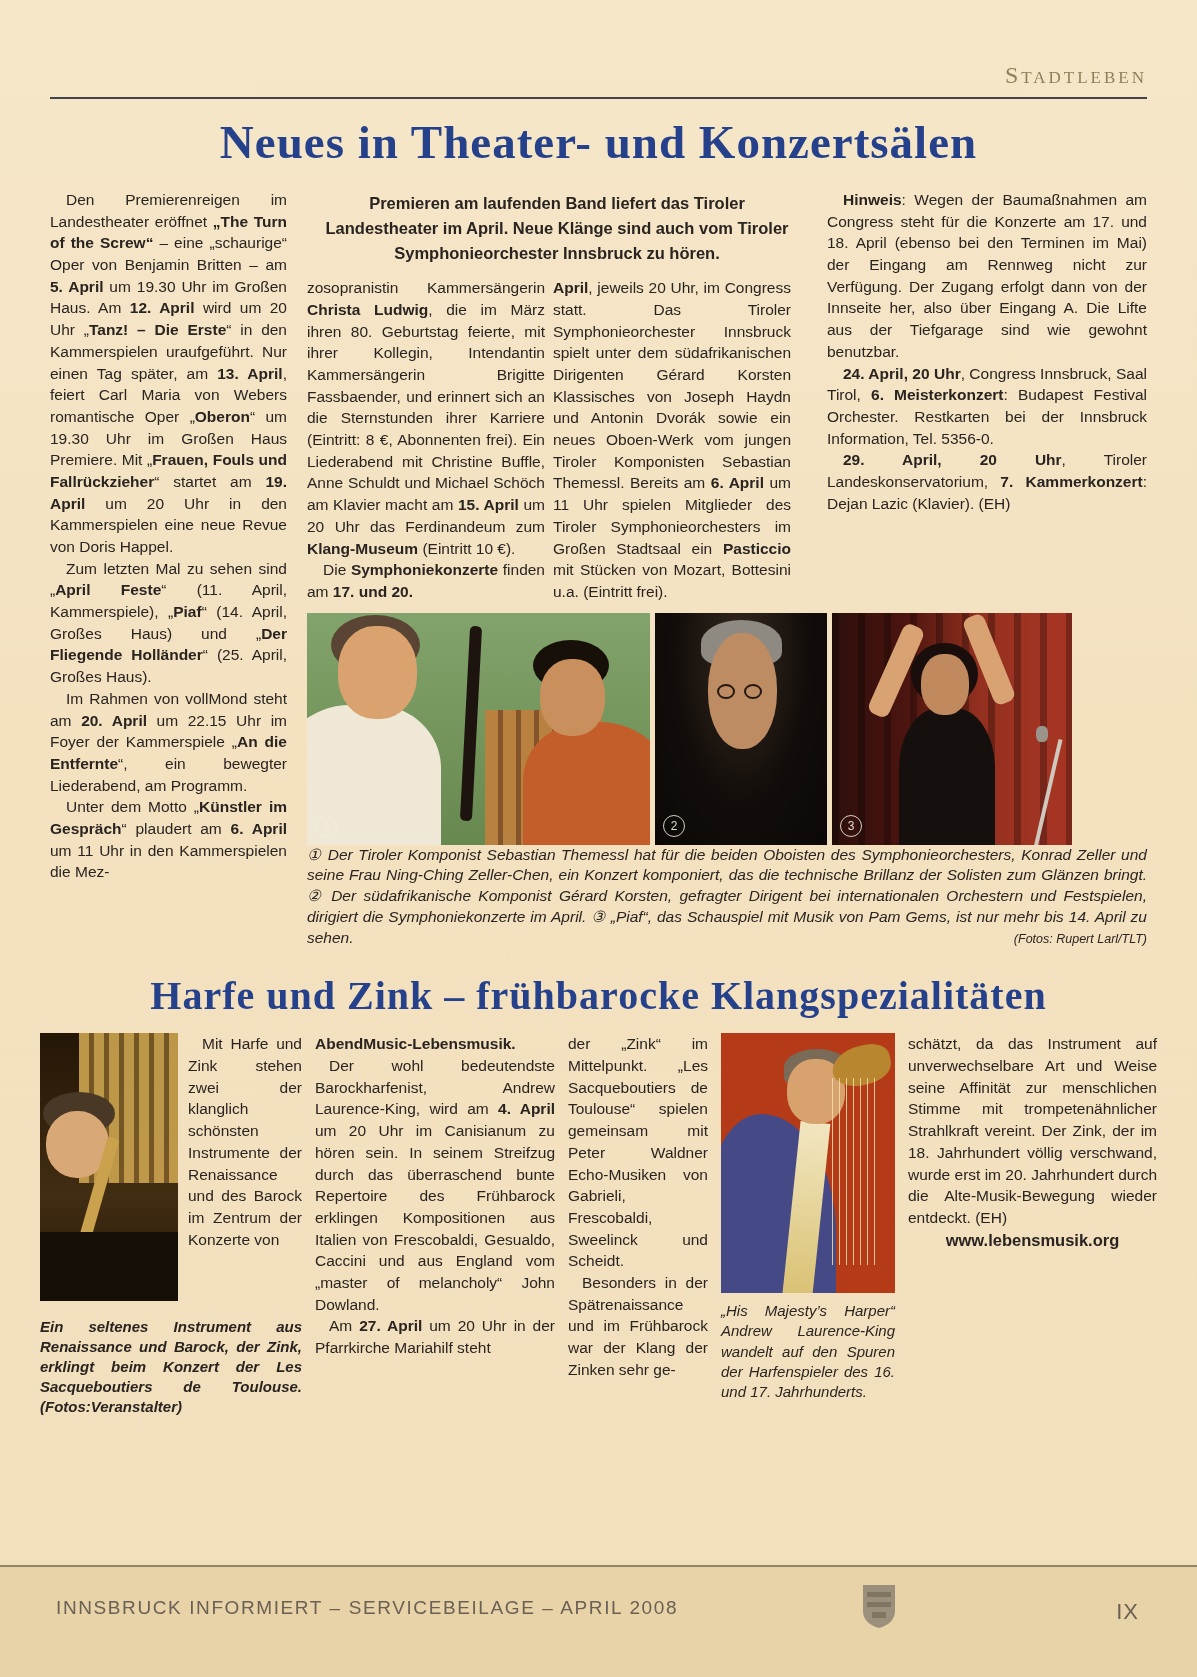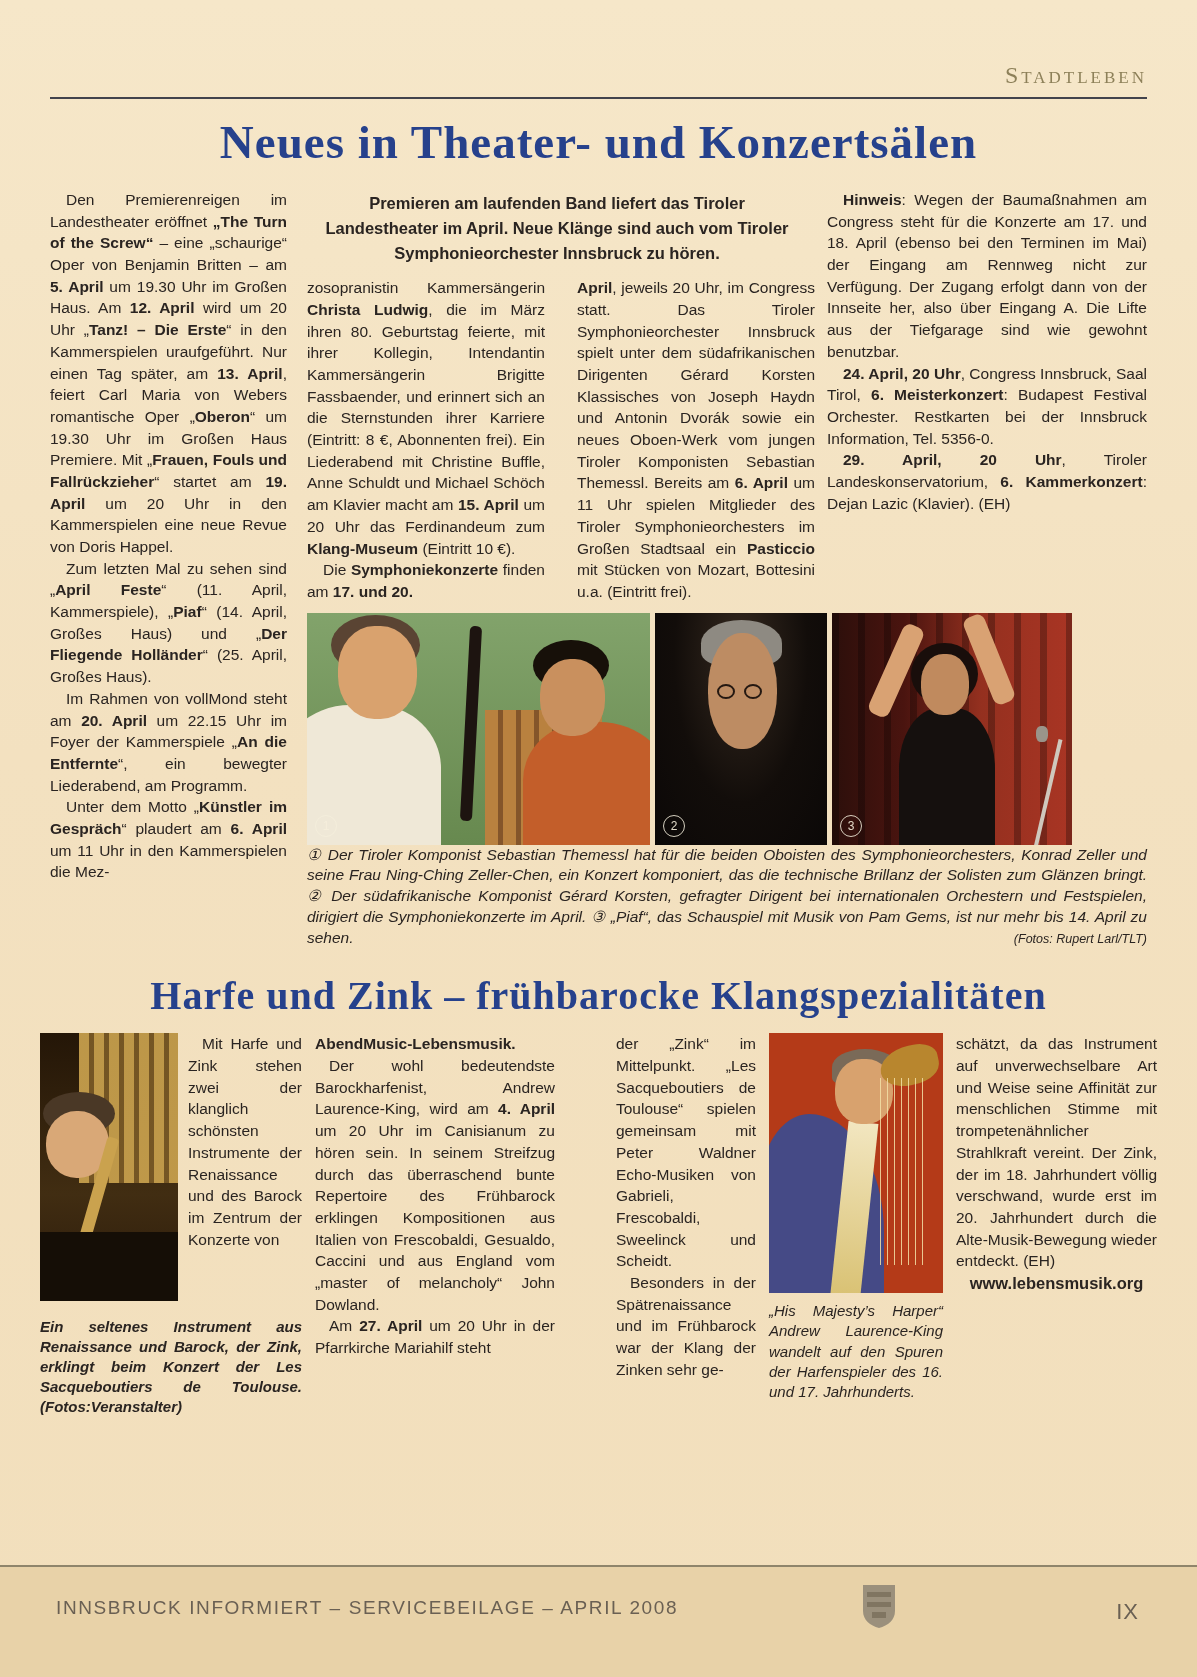--- a/index.html
+++ b/index.html
@@ -28,21 +28,21 @@
   
   .a1-body{display:flex;gap:20px;font-size:15.5px;line-height:1.4;text-align:justify;}
   .rail-left{width:237px;flex:none;}
   .right-region{flex:1;min-width:0;}
   .mid-and-col4{display:flex;gap:20px;}
   .mid{width:500px;flex:none;}
   .intro{
     font-weight:bold;text-align:center;font-size:16.5px;line-height:1.5;
     margin:2px 10px 12px 10px;text-indent:0;
   }
-  .two-cols{display:flex;gap:32px;}
+  .two-cols{display:flex;gap:8px;}
   .colN{width:238px;flex:none;}
   .col4{flex:1;min-width:0;}
   .col p{margin:0;text-indent:16px;}
   .col p.cont{text-indent:0;}
   
   .photo-row{display:flex;gap:5px;margin-top:10px;height:232px;}
   .photo{position:relative;overflow:hidden;flex:none;}
   .pnum{
     position:absolute;left:8px;bottom:8px;width:20px;height:20px;border-radius:50%;
     border:1px solid rgba(245,238,220,.85);color:rgba(245,238,220,.9);
@@ -86,21 +86,21 @@
   .ph4{float:left;width:138px;height:268px;margin:0 10px 6px 0;position:relative;overflow:hidden;
     background:linear-gradient(180deg,#241607,#412d12 60%,#2a1a0a);}
   .ph4 .pipes{position:absolute;right:0;top:0;width:72%;height:56%;
     background:repeating-linear-gradient(90deg,#caa24e 0 10px,#7a5a26 10px 15px);opacity:.92;}
   .ph4 .hair{position:absolute;left:2%;top:22%;width:52%;height:16%;background:#4a3826;border-radius:50%;}
   .ph4 .face{position:absolute;left:4%;top:29%;width:46%;height:25%;background:#d9a877;border-radius:48%;}
   .ph4 .horn{position:absolute;left:34%;top:38%;width:9%;height:56%;background:#caa24e;transform:rotate(16deg);border-radius:4px;}
   .ph4 .dark{position:absolute;left:0;bottom:0;width:100%;height:26%;background:#150e06;}
   .a2-caption{clear:both;font-style:italic;font-size:15px;line-height:1.32;padding-top:10px;text-align:justify;font-weight:bold;}
   .a2-colB{width:240px;flex:none;}
-  .a2-colC{width:140px;flex:none;margin-left:48px;}
+  .a2-colC{width:140px;flex:none;}
   .a2-col p{margin:0;text-indent:14px;}
   .a2-col p.cont{text-indent:0;}
   .a2-photoR{width:174px;flex:none;}
   .ph5{position:relative;overflow:hidden;width:174px;height:260px;
     background:linear-gradient(160deg,#c8481f 0%,#b13а18 50%,#9e3014 100%);background-color:#b43a18;}
   .ph5 .hair{position:absolute;left:36%;top:6%;width:38%;height:14%;background:#7a6a58;border-radius:50% 50% 20% 20%;}
   .ph5 .head{position:absolute;left:38%;top:10%;width:33%;height:25%;background:#d8a26e;border-radius:46%;}
   .ph5 .shirt{position:absolute;left:-6%;top:31%;width:72%;height:76%;background:#454a86;border-radius:40% 60% 0 0;}
   .ph5 .sash{position:absolute;left:40%;top:34%;width:17%;height:70%;background:linear-gradient(180deg,#f2e6c0,#d8c070);transform:rotate(6deg);}
   .ph5 .neck{position:absolute;right:2%;top:5%;width:34%;height:15%;background:#b8862e;border-radius:60% 40% 50% 50%;transform:rotate(-12deg);}
@@ -151,21 +151,21 @@
                 <p>Die <b>Symphoniekonzerte</b> finden am <b>17. und 20.</b></p>
               </div>
               <div class="colN col">
                 <p class="cont"><b>April</b>, jeweils 20 Uhr, im Congress statt. Das Tiroler Symphonieorchester Innsbruck spielt unter dem südafrikanischen Dirigenten Gérard Korsten Klassisches von Joseph Haydn und Antonin Dvorák sowie ein neues Oboen-Werk vom jungen Tiroler Komponisten Sebastian Themessl. Bereits am <b>6. April</b> um 11 Uhr spielen Mitglieder des Tiroler Symphonieorchesters im Großen Stadtsaal ein <b>Pasticcio</b> mit Stücken von Mozart, Bottesini u.a. (Eintritt frei).</p>
               </div>
             </div>
           </div>
           <div class="col4 col">
             <p><b>Hinweis</b>: Wegen der Baumaßnahmen am Congress steht für die Konzerte am 17. und 18. April (ebenso bei den Terminen im Mai) der Eingang am Rennweg nicht zur Verfügung. Der Zugang erfolgt dann von der Innseite her, also über Eingang A. Die Lifte aus der Tiefgarage sind wie gewohnt benutzbar.</p>
             <p><b>24. April, 20 Uhr</b>, Congress Innsbruck, Saal Tirol, <b>6. Meisterkonzert</b>: Budapest Festival Orchester. Restkarten bei der Innsbruck Information, Tel. 5356-0.</p>
-            <p><b>29. April, 20 Uhr</b>, Tiroler Landeskonservatorium, <b>6. Kammerkonzert</b>: Dejan Lazic (Klavier). (EH)</p>
+            <p><b>29. April, 20 Uhr</b>, Tiroler Landeskonservatorium, <b>7. Kammerkonzert</b>: Dejan Lazic (Klavier). (EH)</p>
           </div>
         </div>
 
         <div class="photo-row">
           <div class="photo ph1">
             <div class="chair"></div>
             <div class="shirtL"></div>
             <div class="hairL"></div>
             <div class="headL"></div>
             <div class="oboe"></div>

